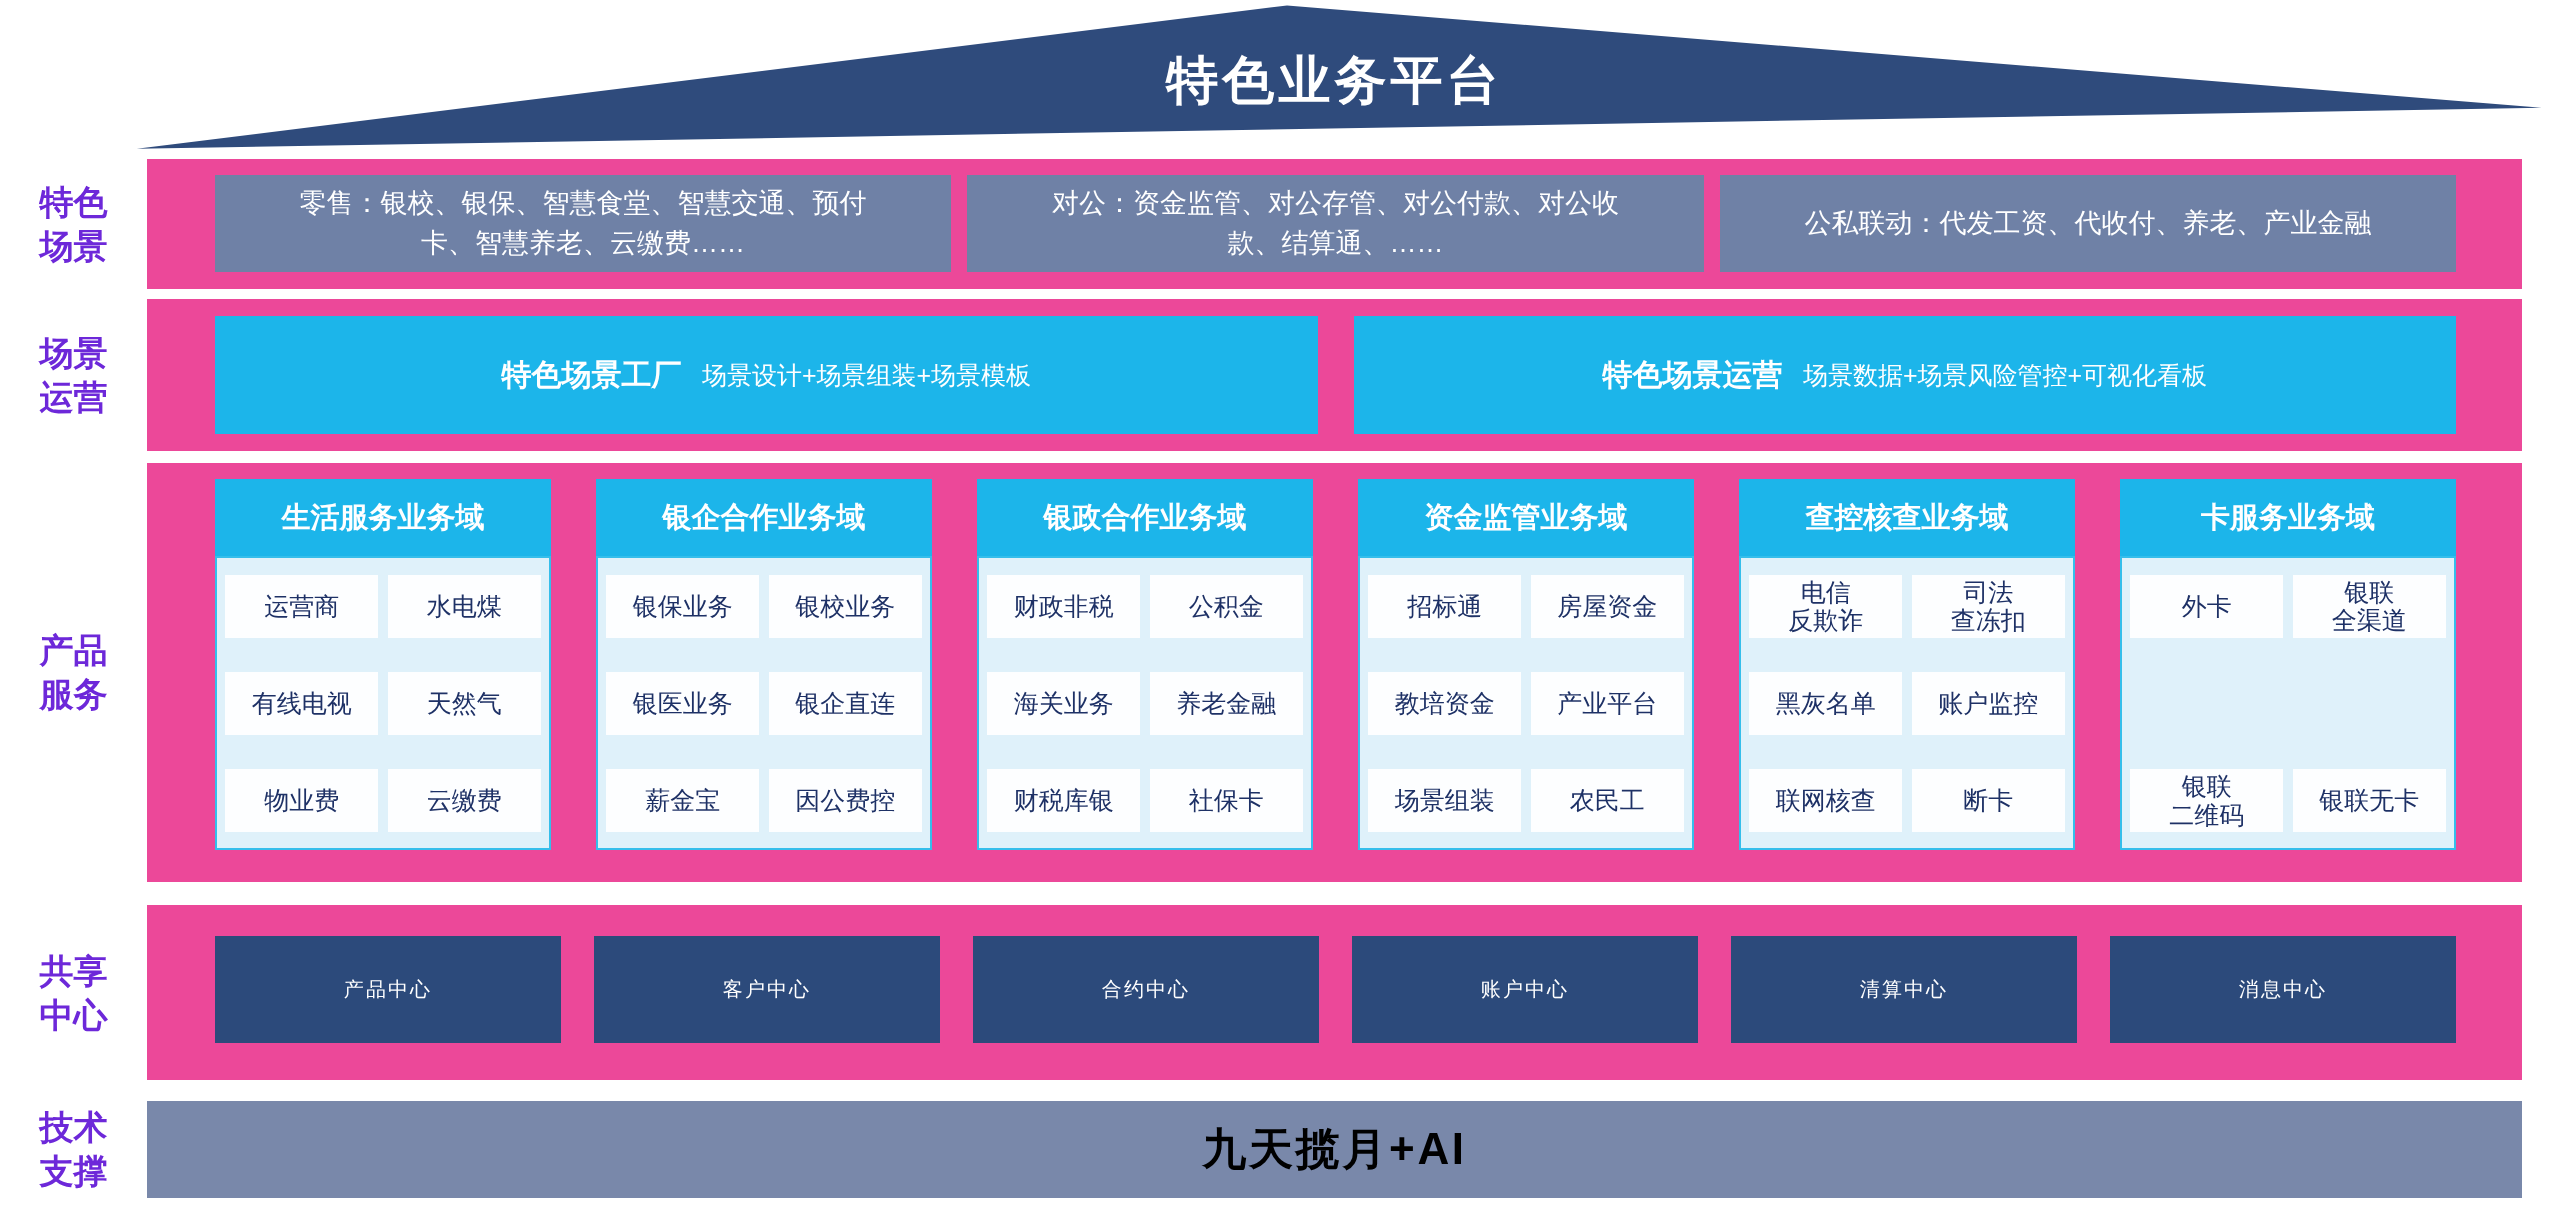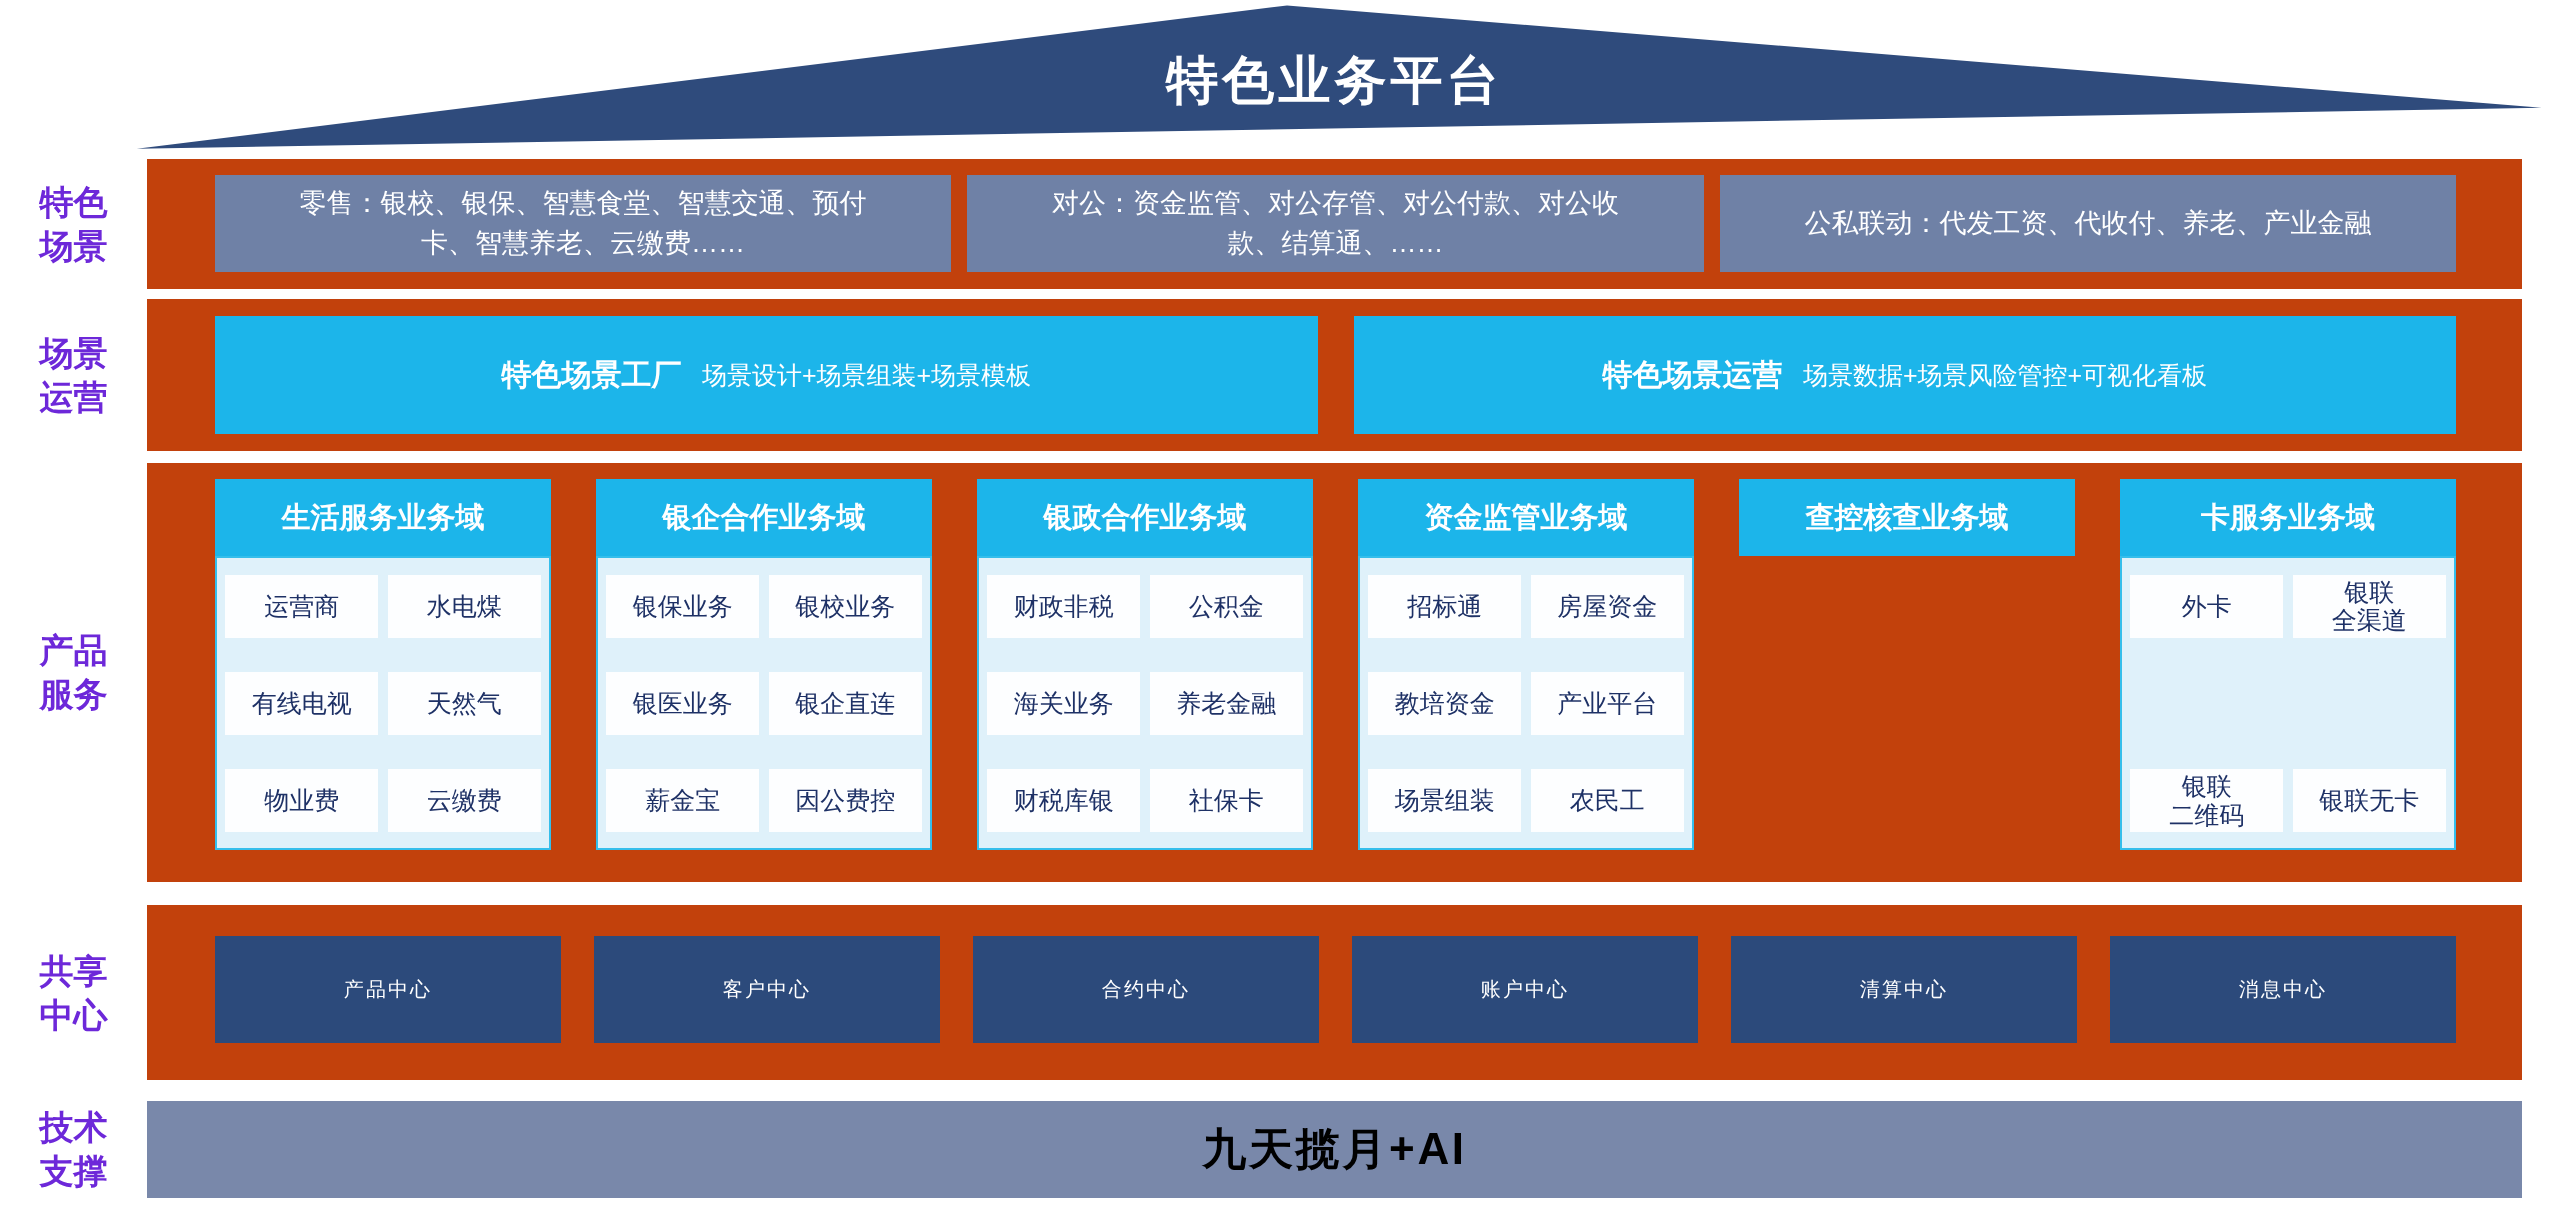--- a/index.html
+++ b/index.html
@@ -11,21 +11,21 @@
   .roof-title { position:absolute; left:147px; top:42px; width:2375px; height:77px;
                 display:flex; align-items:center; justify-content:center;
                 color:#ffffff; font-size:52px; font-weight:bold; letter-spacing:4.1px; }
 
   
   .side-label { position:absolute; left:0; width:147px; transform:translateY(-50%);
                 text-align:center; color:#6d28d9; font-size:34px; font-weight:600;
                 line-height:1.3; white-space:pre-line; }
 
   
-  .band { position:absolute; left:147px; width:2375px; background:#c2410c; }
+  .band { position:absolute; left:147px; width:2375px; background:#ec4899; }
   .band-scene  { top:159px;  height:130px; }
   .band-op     { top:299px;  height:152px; }
   .band-prod   { top:463px;  height:419px; }
   .band-shared { top:905px; height:175px; }
   .band-tech   { top:1101px; height:97px; background:#7988AA;
                  display:flex; align-items:center; justify-content:center;
                  color:#000000; font-size:44px; font-weight:bold; letter-spacing:2.7px; }
 
   
   .row-scene { position:absolute; left:68px; top:15.7px; width:2241px; height:97px;
@@ -177,20 +177,36 @@
           </div>
           <div class="cell-row">
             <div class="cell">场景组装</div>
             <div class="cell">农民工</div>
           </div>
         </div>
       </div>
 
       <div class="prod-col">
         <div class="col-header">查控核查业务域</div>
+        <div class="col-panel">
+          <div class="cell-row">
+            <div class="cell">电信
+反欺诈</div>
+            <div class="cell">司法
+查冻扣</div>
+          </div>
+          <div class="cell-row">
+            <div class="cell">黑灰名单</div>
+            <div class="cell">账户监控</div>
+          </div>
+          <div class="cell-row">
+            <div class="cell">联网核查</div>
+            <div class="cell">断卡</div>
+          </div>
+        </div>
       </div>
 
       <div class="prod-col">
         <div class="col-header">卡服务业务域</div>
         <div class="col-panel">
           <div class="cell-row">
             <div class="cell">外卡</div>
             <div class="cell">银联
 全渠道</div>
           </div>

